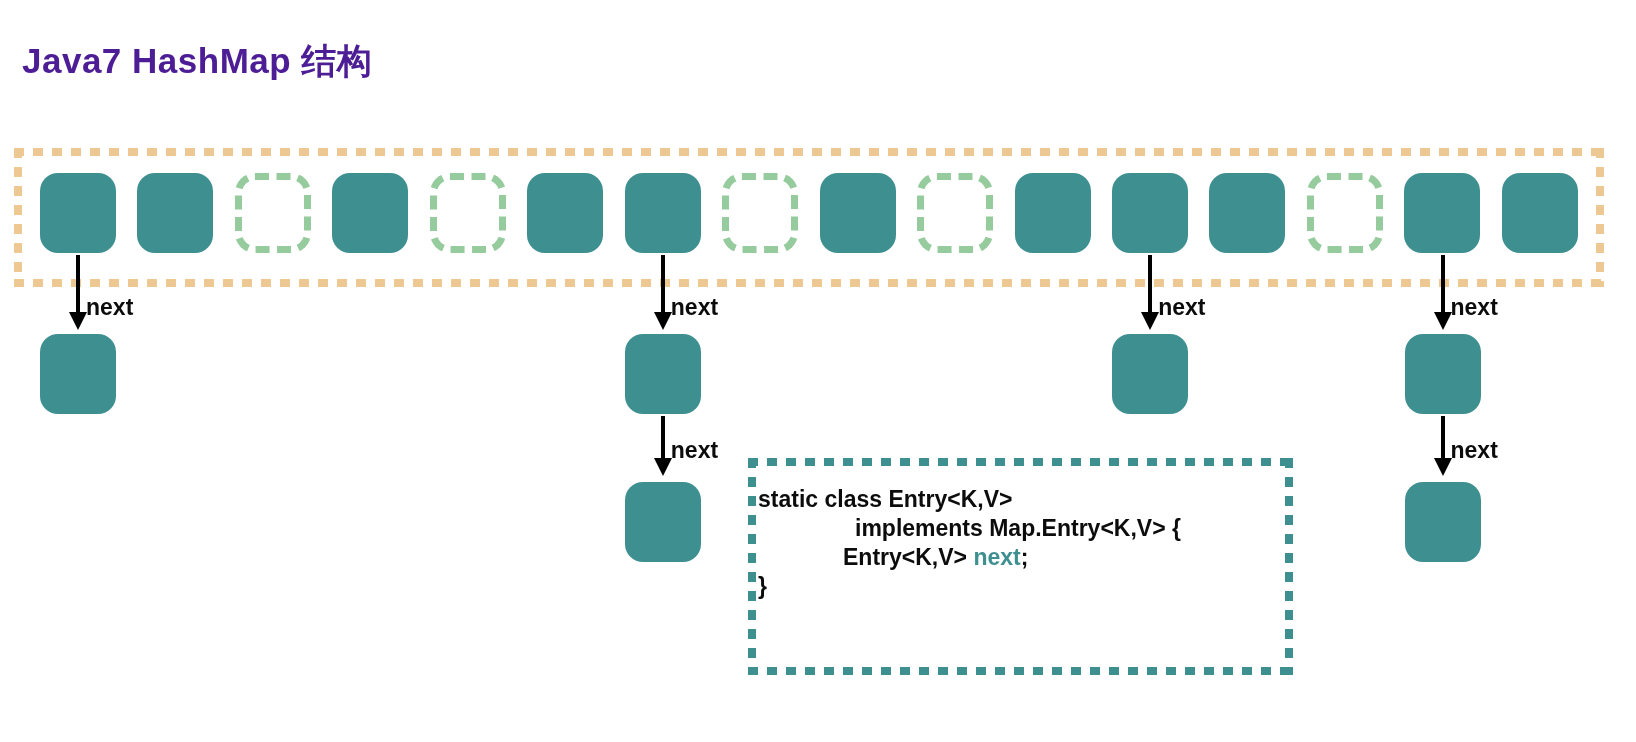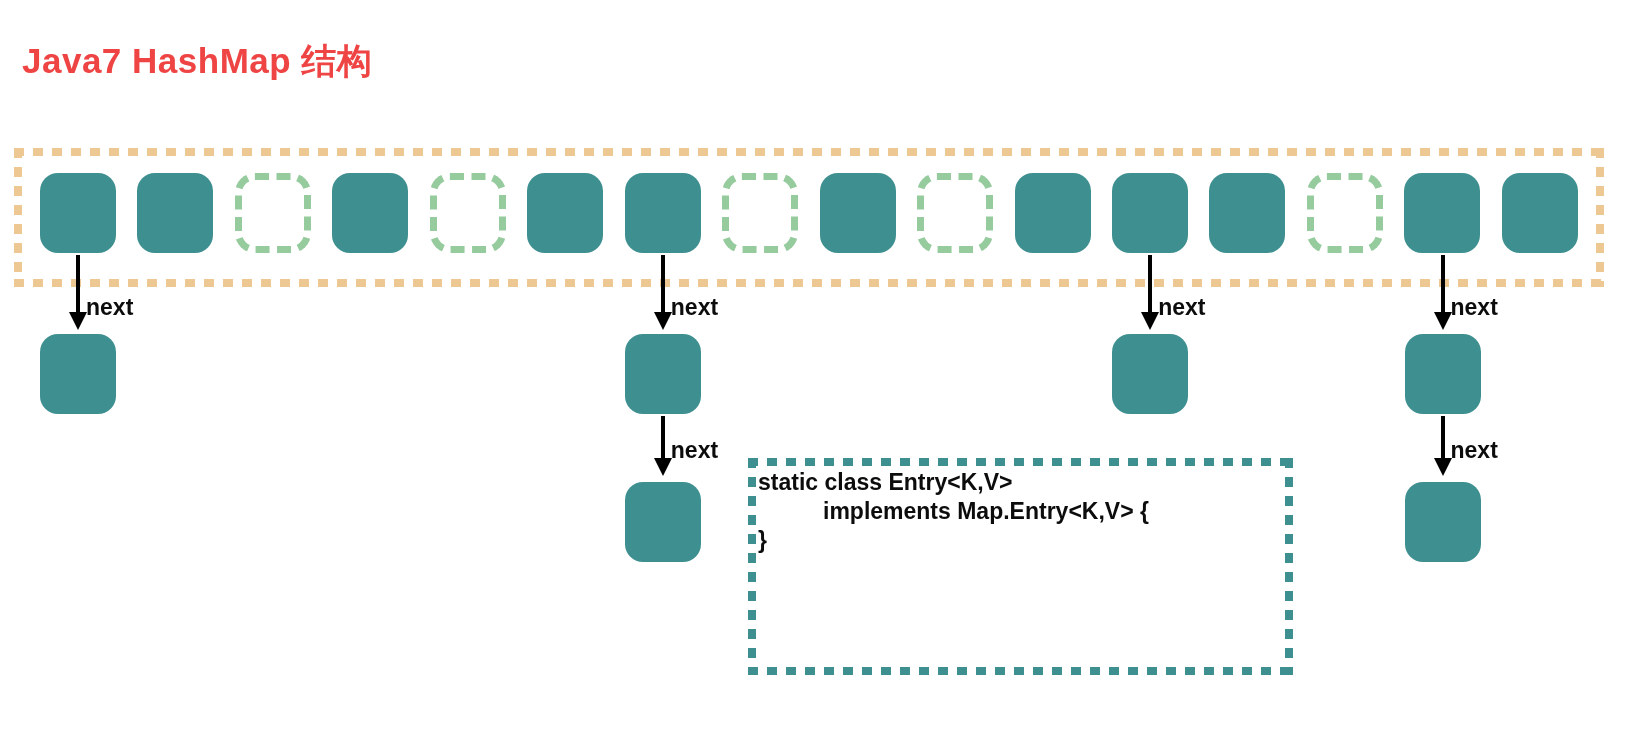--- a/index.html
+++ b/index.html
@@ -11,21 +11,21 @@
     font-family: "Liberation Sans", "DejaVu Sans", sans-serif;
     overflow: hidden;
   }
   .title {
     position: absolute;
     left: 22px;
     top: 38px;
     margin: 0;
     font-size: 35px;
     font-weight: bold;
-    color: #ef4444;
+    color: #4c1d95;
     letter-spacing: 0.5px;
   }
   
   .dash-frame {
     position: absolute;
     background-image:
       repeating-linear-gradient(to right, var(--bc) 0 10px, transparent 10px 19px),
       repeating-linear-gradient(to right, var(--bc) 0 10px, transparent 10px 19px),
       repeating-linear-gradient(to bottom, var(--bc) 0 10px, transparent 10px 19px),
       repeating-linear-gradient(to bottom, var(--bc) 0 10px, transparent 10px 19px);
@@ -85,34 +85,34 @@
   .code-box {
     left: 748px;
     top: 458px;
     width: 545px;
     height: 217px;
     background-color: #ffffff;
   }
   .code-lines {
     position: absolute;
     left: 758px;
-    top: 468px;
+    top: 485px;
     width: 530px;
   }
   .code-line {
     font-size: 23px;
     font-weight: bold;
     line-height: 29px;
     color: #0c0c0c;
     white-space: pre;
   }
   .code-line .field { color: var(--teal); }
   .ind-0 { margin-left: 0; }
   .ind-1 { margin-left: 85px; }
-  .ind-2 { margin-left: 65px; }
+  .ind-2 { margin-left: 97px; }
 </style>
 </head>
 <body>
 
 <div class="stage">
   <h1 class="title">Java7 HashMap 结构</h1>
 
   <div class="dash-frame bucket-array" style="--bc: #EDC893;">
       <div class="slot filled"></div>
       <div class="slot filled"></div>
@@ -168,15 +168,16 @@
         <div class="head"></div>
       </div>
       <div class="next-label" style="left: 1450.53px; top: 437px;">next</div>
       <div class="node" style="left: 1404.53px; top: 482px;"></div>
     </div>
 
   <div class="dash-frame code-box" style="--bc: #3E8F90;"></div>
   <div class="code-lines">
       <div class="code-line ind-0"><span class="plain">static class Entry&lt;K,V&gt;</span></div>
       <div class="code-line ind-2"><span class="plain">implements Map.Entry&lt;K,V&gt; {</span></div>
+      <div class="code-line ind-1"><span class="plain">Entry&lt;K,V&gt; </span><span class="field">next</span><span class="plain">;</span></div>
       <div class="code-line ind-0"><span class="plain">}</span></div>
     </div>
 </div>
 
 </body></html>

